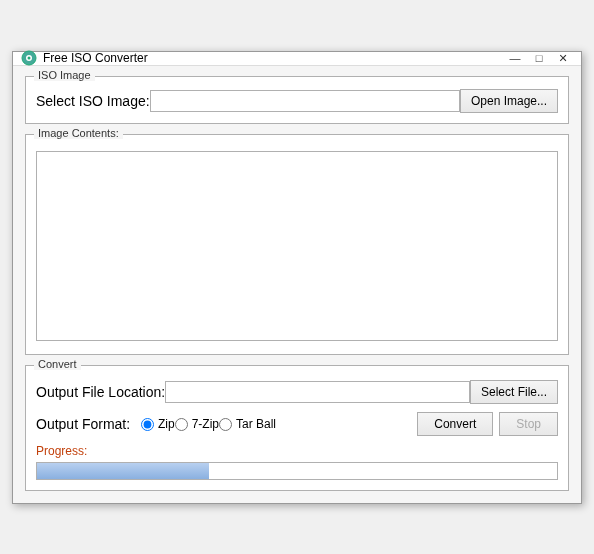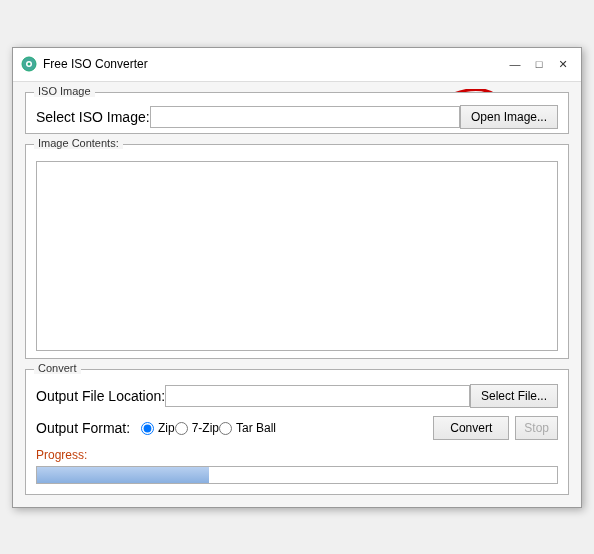--- a/index.html
+++ b/index.html
@@ -26,21 +26,21 @@
       border: 1px solid #999;
       box-shadow: 2px 2px 8px rgba(0,0,0,0.3);
     }
 
     .title-bar {
       background: #ffffff;
       border-bottom: 1px solid #ddd;
       display: flex;
       align-items: center;
       padding: 6px 8px;
-      height: 34px;
+      height: 14px;
     }
 
     .title-bar-icon {
       width: 16px;
       height: 16px;
       margin-right: 6px;
       display: flex;
       align-items: center;
       justify-content: center;
     }
@@ -74,21 +74,21 @@
       color: #333;
     }
 
     .content {
       padding: 10px 12px 12px;
     }
 
     .group-box {
       border: 1px solid #b0b0b0;
       margin-bottom: 10px;
-      padding: 8px 10px 4px;
+      padding: 8px 10px 10px;
       position: relative;
       background: #fff;
     }
 
     .group-box-title {
       position: absolute;
       top: -8px;
       left: 8px;
       background: #f5f5f5;
       padding: 0 4px;
@@ -190,21 +190,21 @@
       border: 1px solid #adadad;
       background: linear-gradient(to bottom, #f5f5f5, #e8e8e8);
       cursor: pointer;
       font-size: 12px;
       color: #000;
       margin-left: auto;
     }
 
     .btn-stop {
       height: 24px;
-      padding: 0 8px;
+      padding: 0 16px;
       border: 1px solid #adadad;
       background: linear-gradient(to bottom, #f5f5f5, #e8e8e8);
       cursor: pointer;
       font-size: 12px;
       color: #aaa;
       margin-left: 6px;
     }
 
     .progress-section {
       margin-top: 8px;

